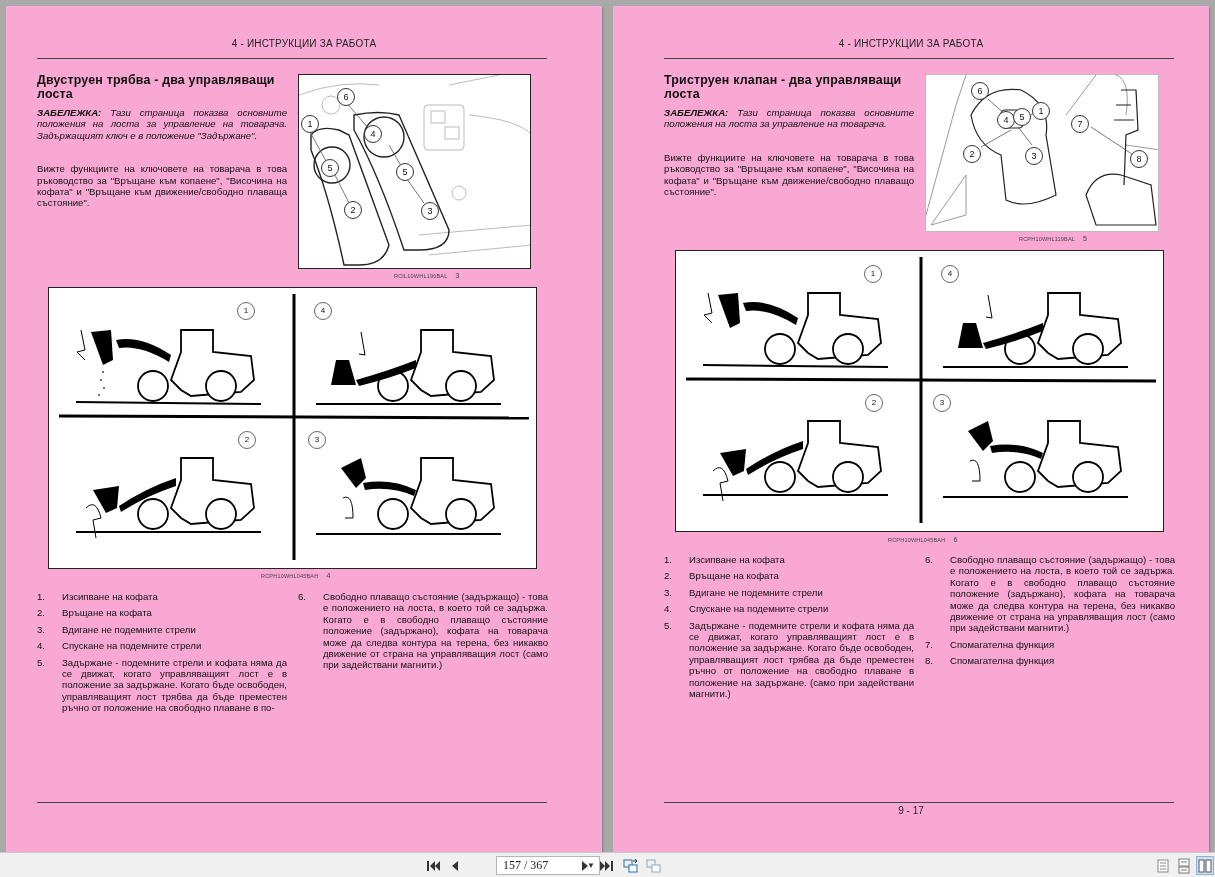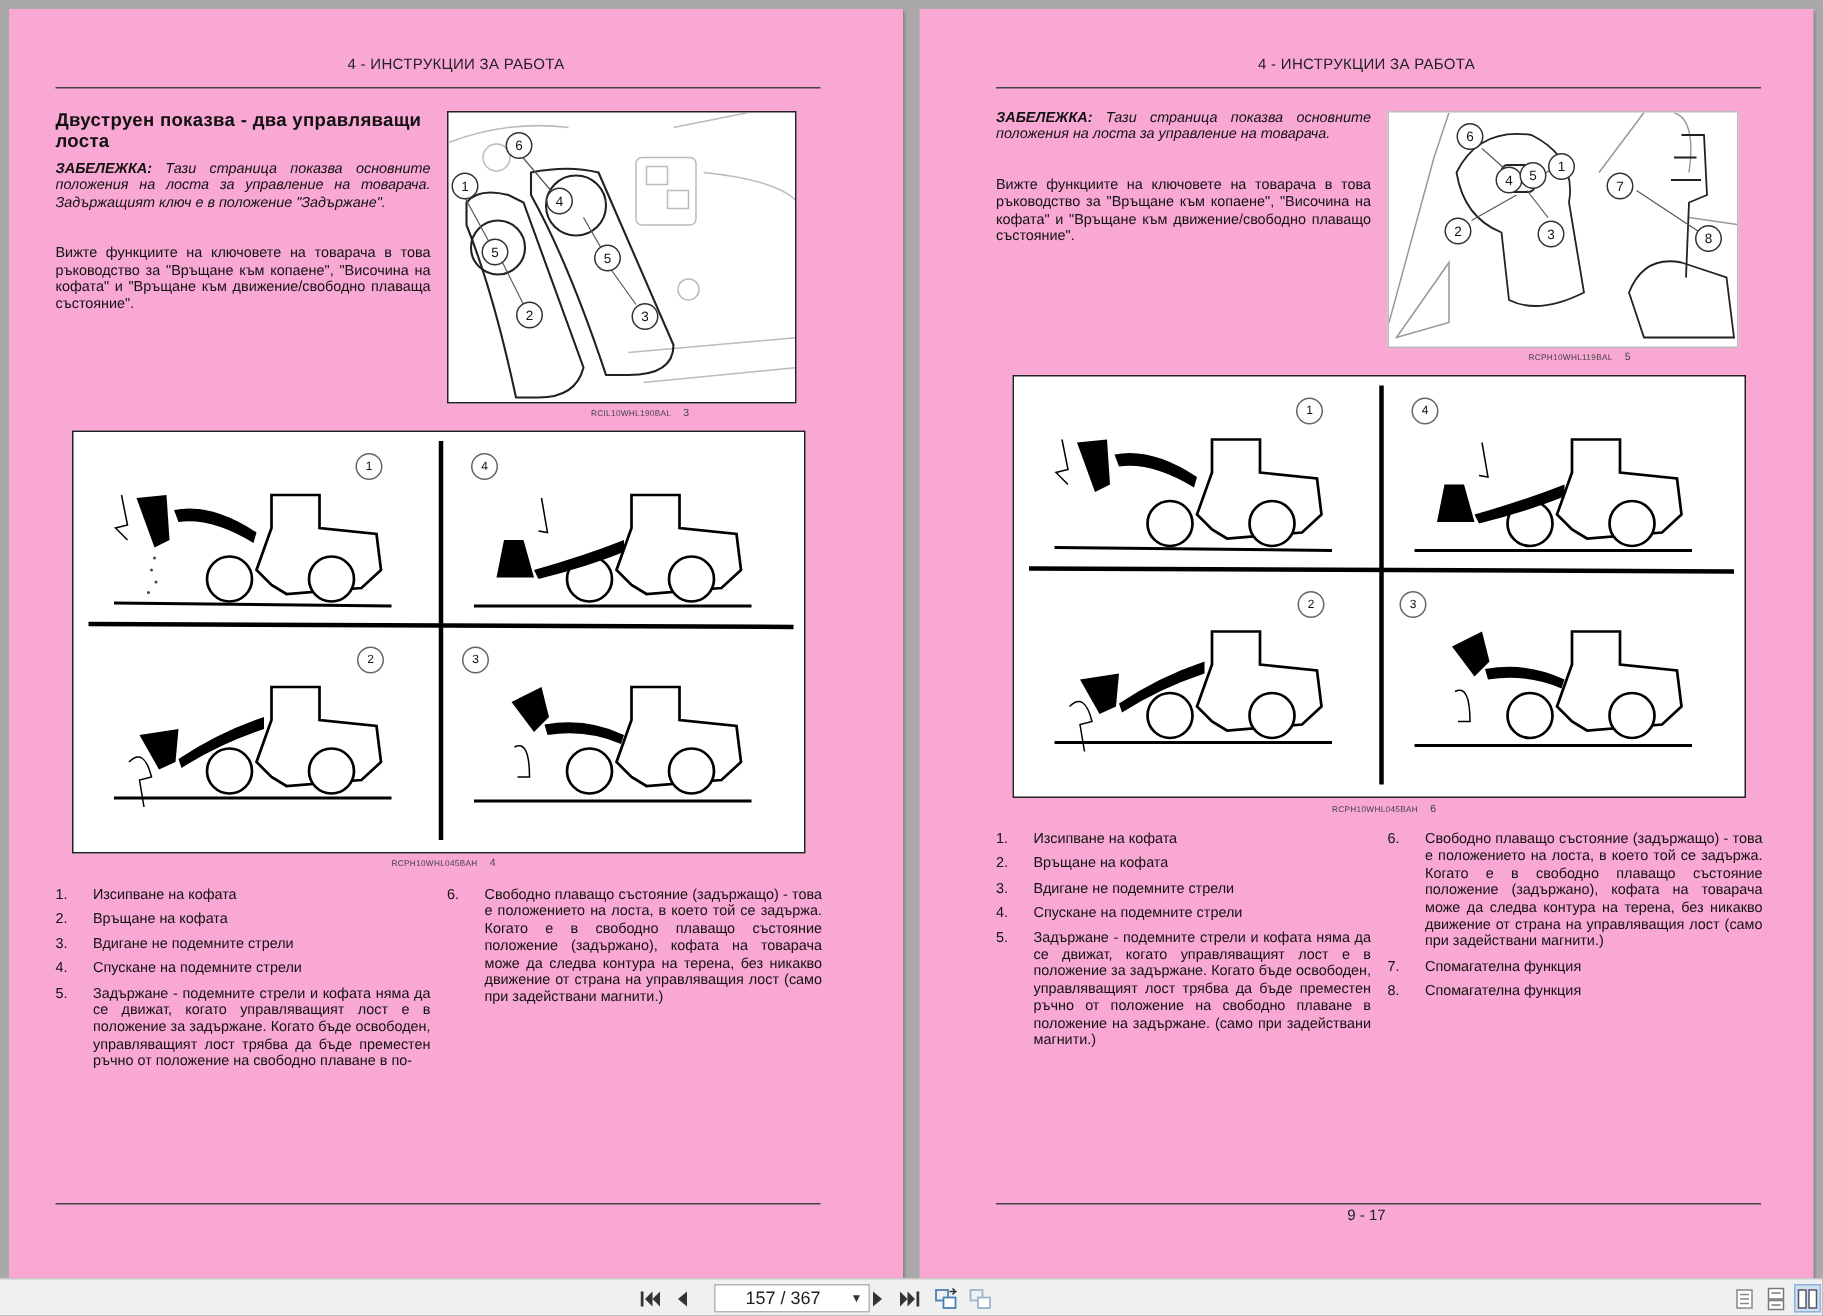--- a/index.html
+++ b/index.html
@@ -31,34 +31,34 @@
   .qcall { position: absolute; width: 18px; height: 18px; border: 1px solid #666; border-radius: 50%; background: #fff; font-size: 8px; text-align: center; line-height: 16px; }
 
   .list { position: absolute; font-size: 9.6px; line-height: 11.4px; }
   .list .item { display: flex; margin-bottom: 5px; }
   .list .item .num { width: 25px; flex: 0 0 25px; }
   .list .item .txt { flex: 1; text-align: justify; }
   .list .cont { text-align: justify; margin-bottom: 5px; padding-left: 25px; }
 
   .toolbar { position: absolute; left: 0; top: 852px; width: 1215px; height: 25px; background: #f0f0f0; border-top: 1px solid #c8c8c8; }
   .tb-btn { position: absolute; top: 3px; height: 19px; width: 18px; display: flex; align-items: center; justify-content: center; cursor: pointer; }
-  .page-select { position: absolute; left: 476px; top: 3px; width: 104px; height: 19px; background: #fff; border: 1px solid #b5b5b5; font-size: 12px; color: #222; padding-left: 20px; line-height: 17px; }
+  .page-select { position: absolute; left: 496px; top: 3px; width: 104px; height: 19px; background: #fff; border: 1px solid #b5b5b5; font-size: 12px; color: #222; padding-left: 6px; line-height: 17px; font-family: Liberation Serif, serif; }
   .page-select .arrow { position: absolute; right: 4px; top: 0; font-size: 8px; color: #333; }
 </style>
 </head>
 <body>
 
 <div class="viewer">
 
   <div class="page left">
     <div class="run-head">4 - ИНСТРУКЦИИ ЗА РАБОТА</div>
     <div class="rule top" style="left:31px;width:510px;"></div>
 
     <div class="section" style="left:31px;">
-      <h2>Двуструен показва - два управляващи лоста</h2>
+      <h2>Двуструен трябва - два управляващи лоста</h2>
       <p class="note"><b>ЗАБЕЛЕЖКА:</b> <i>Тази страница показва основните положения на лоста за управление на товарача. Задържащият ключ е в положение "Задържане".</i></p>
       <p class="para">Вижте функциите на ключовете на товарача в това ръководство за "Връщане към копаене", "Височина на кофата" и "Връщане към движение/свободно плаваща състояние".</p>
     </div>
 
     <div class="figbox" style="left:292px;top:68px;width:233px;height:195px;">
       <svg width="233" height="195" viewBox="0 0 233 195">
         <g fill="none" stroke="#bbb" stroke-width="1">
           <path d="M0 20 Q40 5 80 10"></path>
             <path d="M150 10 L200 0"></path>
             <path d="M170 40 Q220 45 233 60"></path>
@@ -182,20 +182,21 @@
     </div>
 
     <div class="rule bottom" style="left:31px;width:510px;"></div>
   </div>
 
   <div class="page right">
     <div class="run-head">4 - ИНСТРУКЦИИ ЗА РАБОТА</div>
     <div class="rule top" style="left:51px;width:510px;"></div>
 
     <div class="section" style="left:51px;">
+      <h2>Триструен клапан - два управляващи лоста</h2>
       <p class="note"><b>ЗАБЕЛЕЖКА:</b> <i>Тази страница показва основните положения на лоста за управление на товарача.</i></p>
       <p class="para">Вижте функциите на ключовете на товарача в това ръководство за "Връщане към копаене", "Височина на кофата" и "Връщане към движение/свободно плаващо състояние".</p>
     </div>
 
     <div class="figbox" style="left:312px;top:68px;width:234px;height:158px;border-color:#bbb;">
       <svg width="234" height="158" viewBox="0 0 234 158">
         <g fill="none" stroke="#999" stroke-width="1">
           <path d="M0 140 L30 30 L40 0"></path>
             <path d="M5 150 L40 100 L40 140 Z"></path>
             <path d="M140 40 L170 0"></path>

